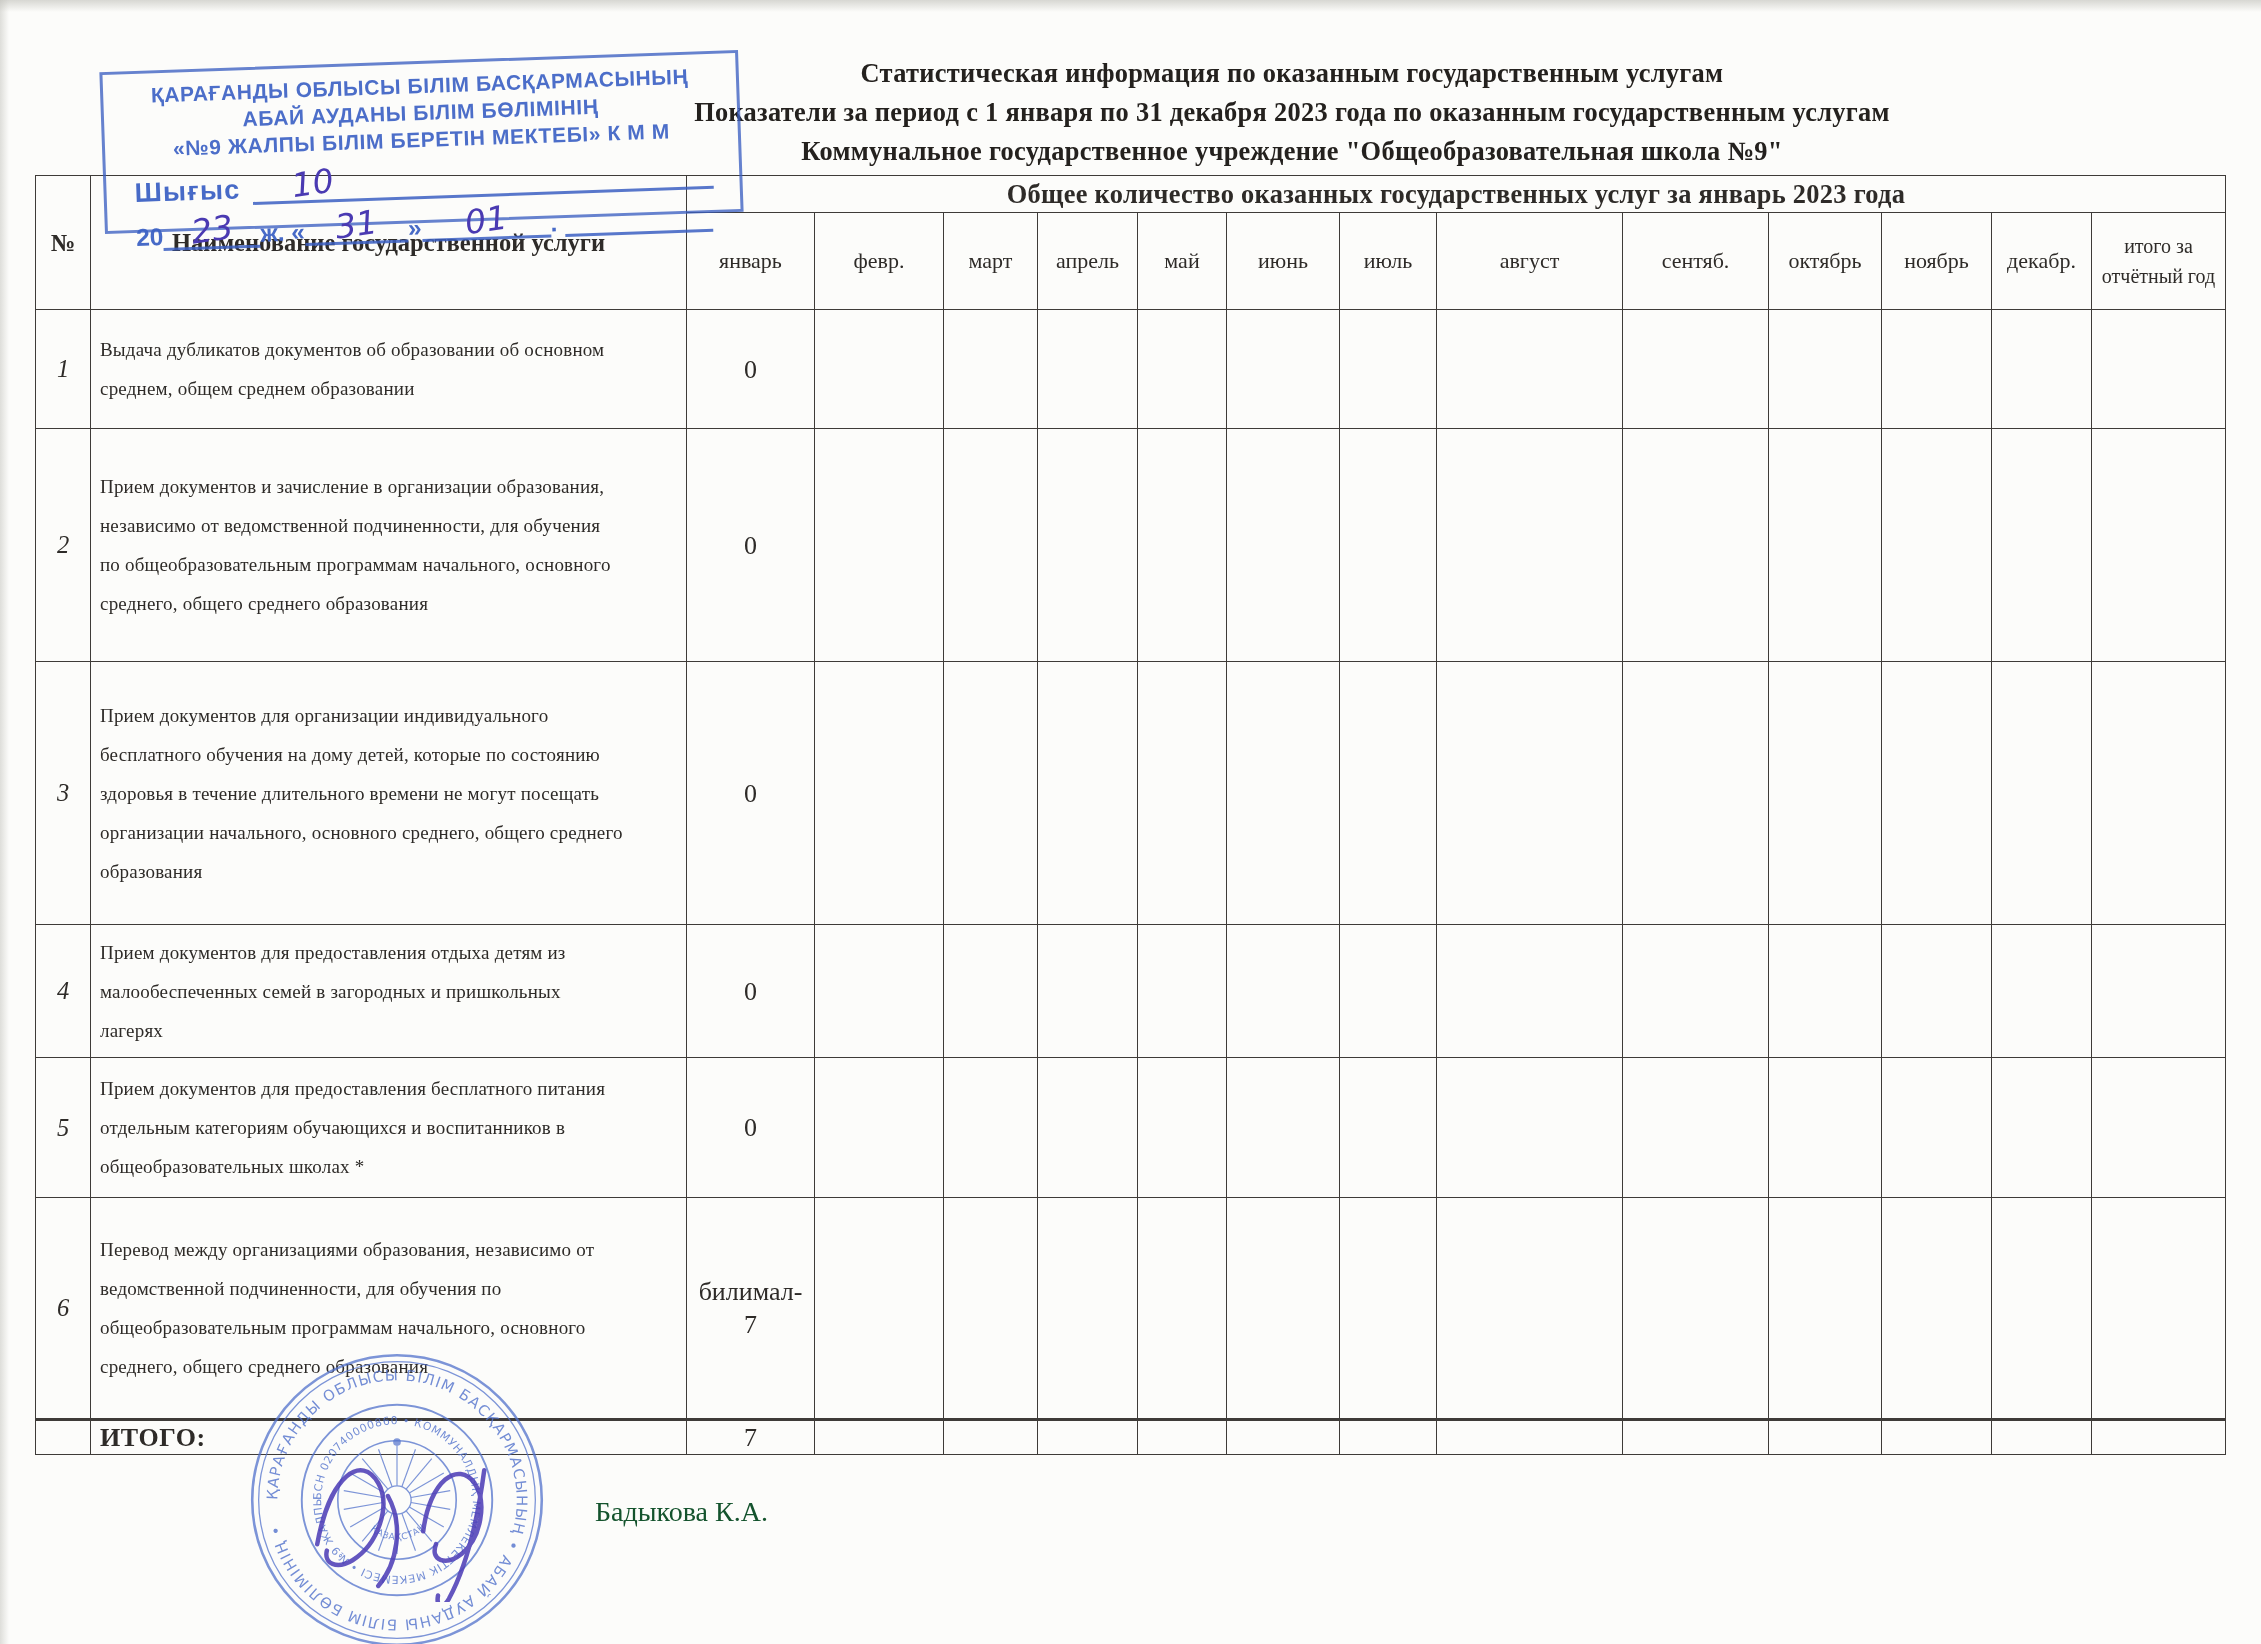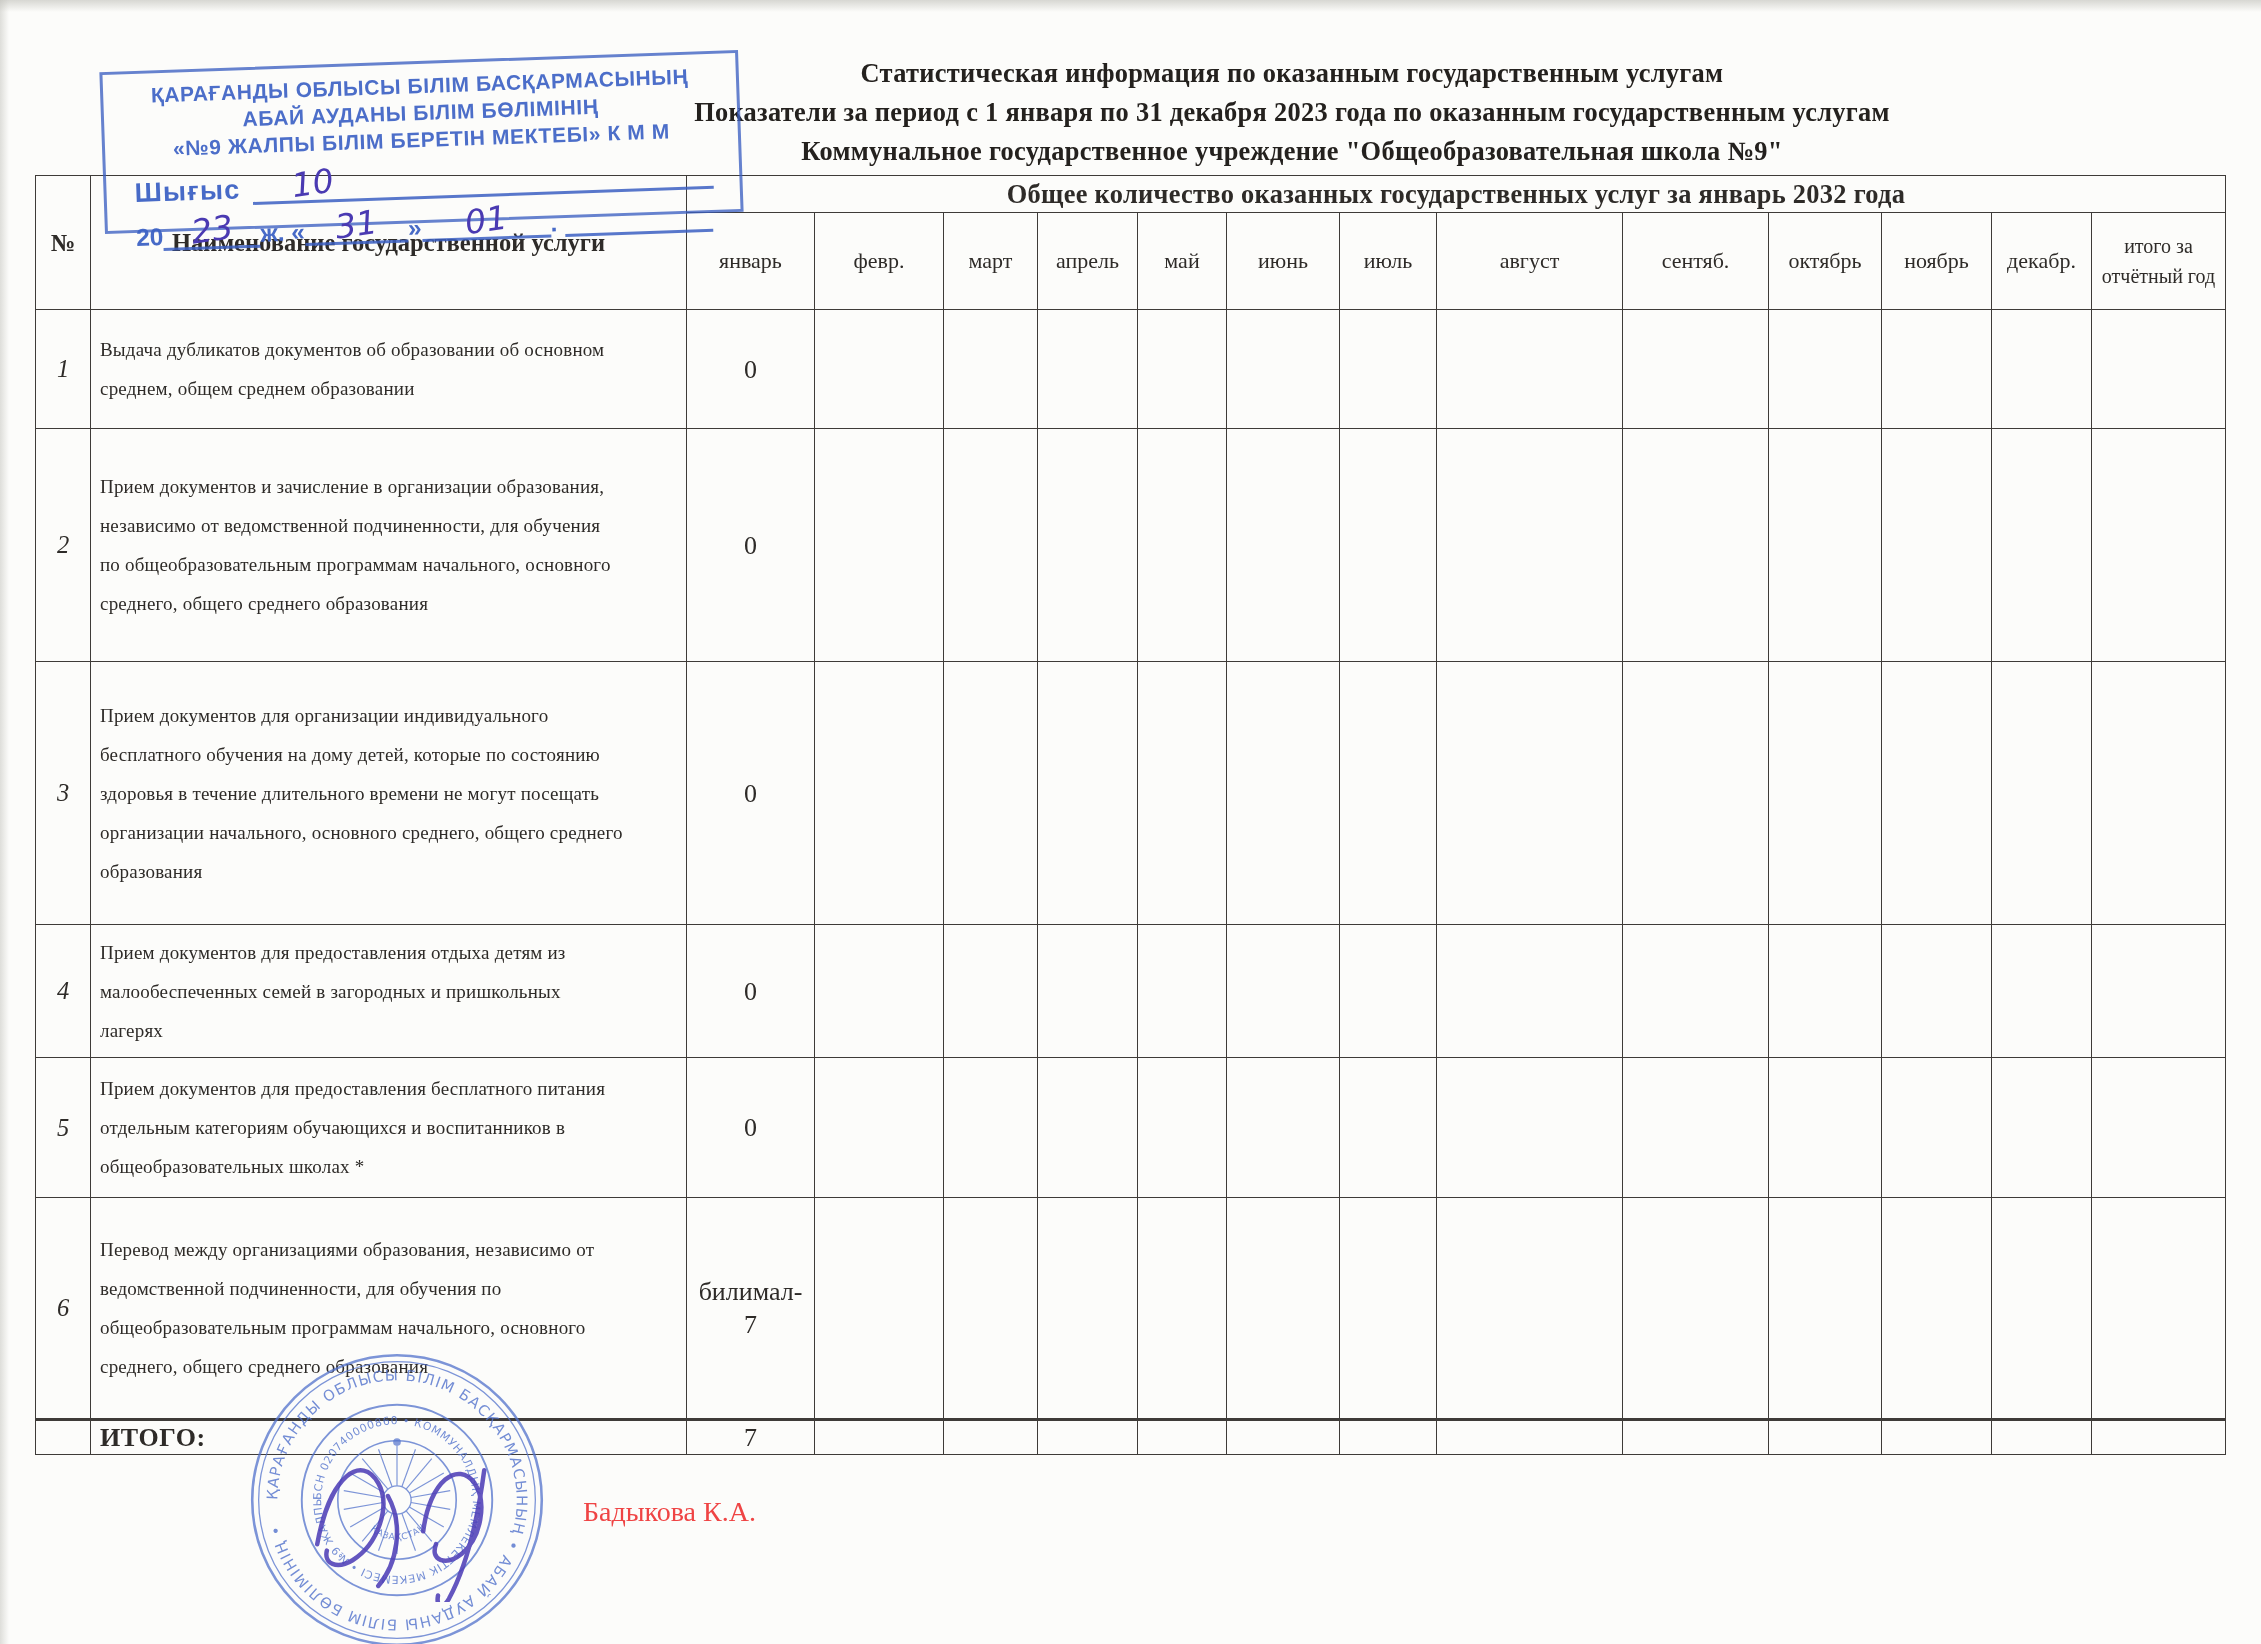--- a/index.html
+++ b/index.html
@@ -79,21 +79,21 @@
   tr.total-row td{ border-top-width:3.2px; }
   td.total-label{ font-size:26px; font-weight:600; letter-spacing:0.6px; padding-left:9px;
     vertical-align:middle; }
   .hr1{height:37px;} .hr2{height:97px;}
   .r1{height:119px;} .r2{height:233px;} .r3{height:263px;}
   .r4{height:133px;} .r5{height:140px;} .r6{height:222px;} .rt{height:34px;}
 
   
   .director-line{ position:absolute; left:97px; top:1496px; width:902px;
     font-size:28px; color:#33302c; }
-  .director-name{ position:absolute; left:583px; top:1496px; font-size:28px; color:#ef4444; }
+  .director-name{ position:absolute; left:595px; top:1496px; font-size:28px; color:#14532d; }
 
   
   .round-seal{ position:absolute; left:249px; top:1352px; z-index:20; }
   .signature{ position:absolute; left:291px; top:1435px; z-index:25; }
 </style>
 </head>
 <body>
 
 <div class="page">
 
@@ -138,21 +138,21 @@
         <col style="width:146px">
         <col style="width:113px">
       <col style="width:110px">
         <col style="width:100px">
         <col style="width:134px">
     </colgroup>
     <tbody>
         <tr class="hr1">
       <th class="no-head" rowspan="2">№</th>
       <th class="name-head" rowspan="2">Наименование государственной услуги</th>
-      <th class="span-head" colspan="13">Общее количество оказанных государственных услуг за январь  2032 года</th>
+      <th class="span-head" colspan="13">Общее количество оказанных государственных услуг за январь  2023 года</th>
     </tr>
     <tr class="hr2">
       <td class="month-head">январь</td>
       <td class="month-head">февр.</td>
       <td class="month-head">март</td>
       <td class="month-head">апрель</td>
       <td class="month-head">май</td>
       <td class="month-head">июнь</td>
       <td class="month-head">июль</td>
       <td class="month-head">август</td>

